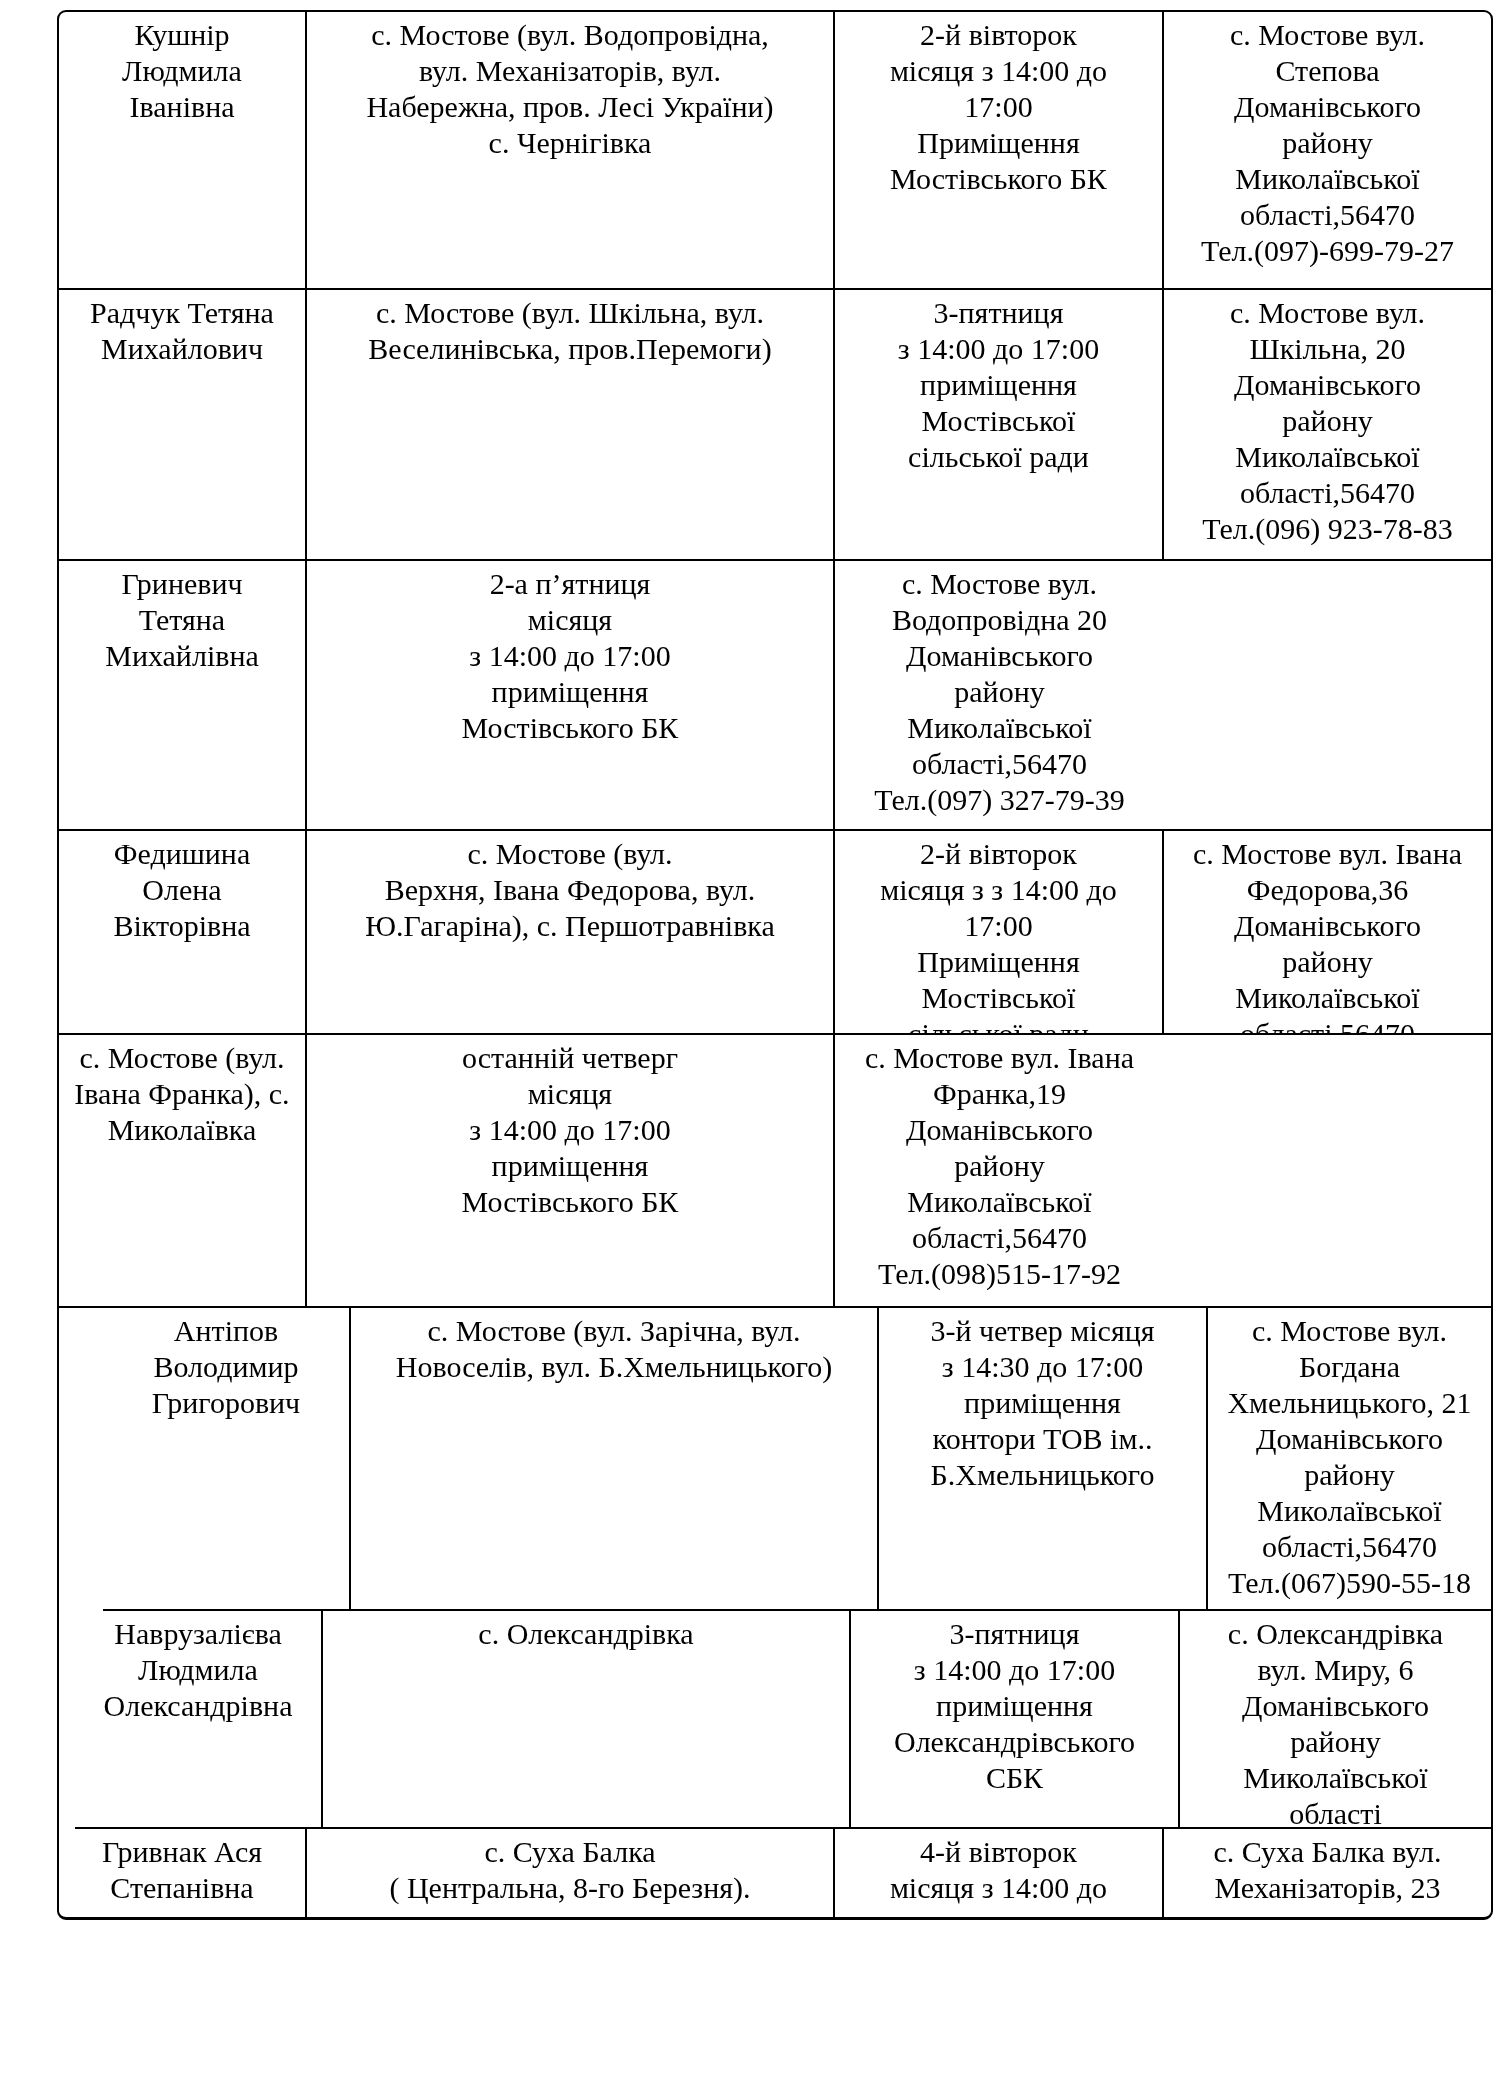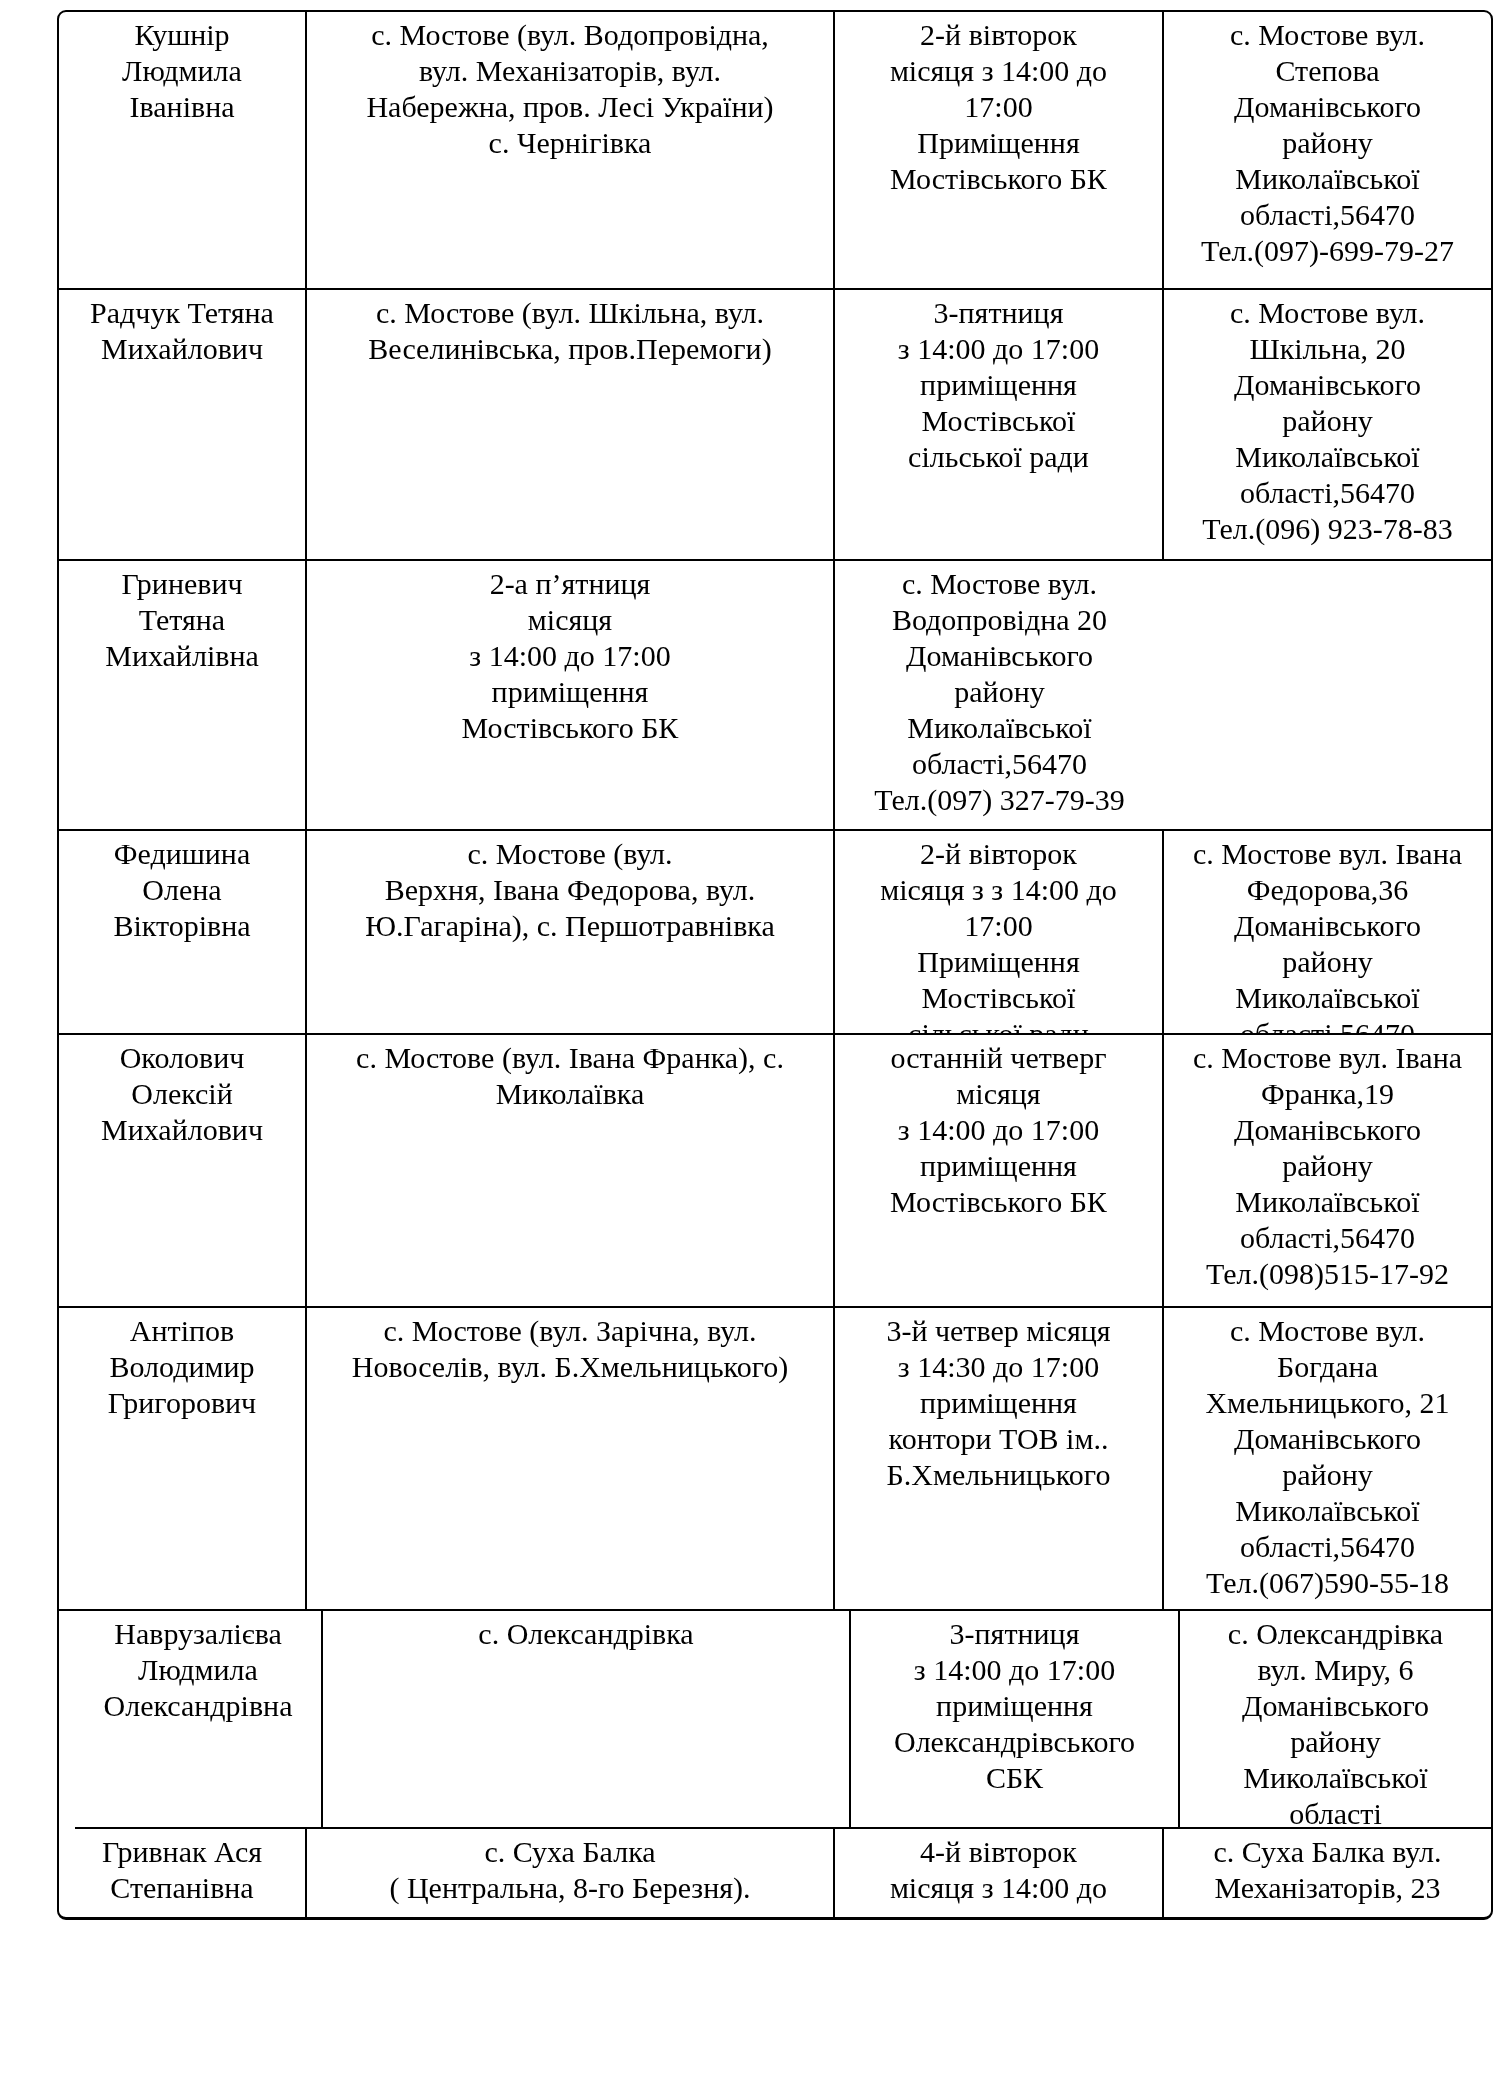--- a/index.html
+++ b/index.html
@@ -33,21 +33,21 @@
     grid-template-columns: 248px 528px 329px 1fr;
     box-sizing: border-box;
     overflow: hidden;
   }
   .t-row:not(:last-child) { border-bottom: 2px solid #000; }
   .t-row:nth-child(1) { height: 278px; }
   .t-row:nth-child(2) { height: 271px; }
   .t-row:nth-child(3) { height: 270px; }
   .t-row:nth-child(4) { height: 204px; }
   .t-row:nth-child(5) { height: 273px; }
-  .t-row:nth-child(6) { height: 303px; }
+  .t-row:nth-child(6) { height: 303px; margin-left: 44px; }
   .t-row:nth-child(7) { height: 218px; margin-left: 16px; }
   .t-row:nth-child(8) { height: 88px; }
   .cell {
     box-sizing: border-box;
     padding: 5px 8px 0 8px;
     text-align: center;
     vertical-align: top;
     white-space: pre-line;
     font-size: 30px;
     line-height: 36px;
@@ -135,23 +135,20 @@
     <div class="cell">с. Мостове вул. Івана
 Федорова,36
 Доманівського
 району
 Миколаївської
 області,56470
 Тел.(067)709-91-65</div>
   </div>
 
   <div class="t-row">
-    <div class="cell">Околович
-Олексій
-Михайлович</div>
     <div class="cell">с. Мостове (вул. Івана Франка), с.
 Миколаївка</div>
     <div class="cell">останній четверг
 місяця
 з 14:00 до 17:00
 приміщення
 Мостівського БК</div>
     <div class="cell">с. Мостове вул. Івана
 Франка,19
 Доманівського

